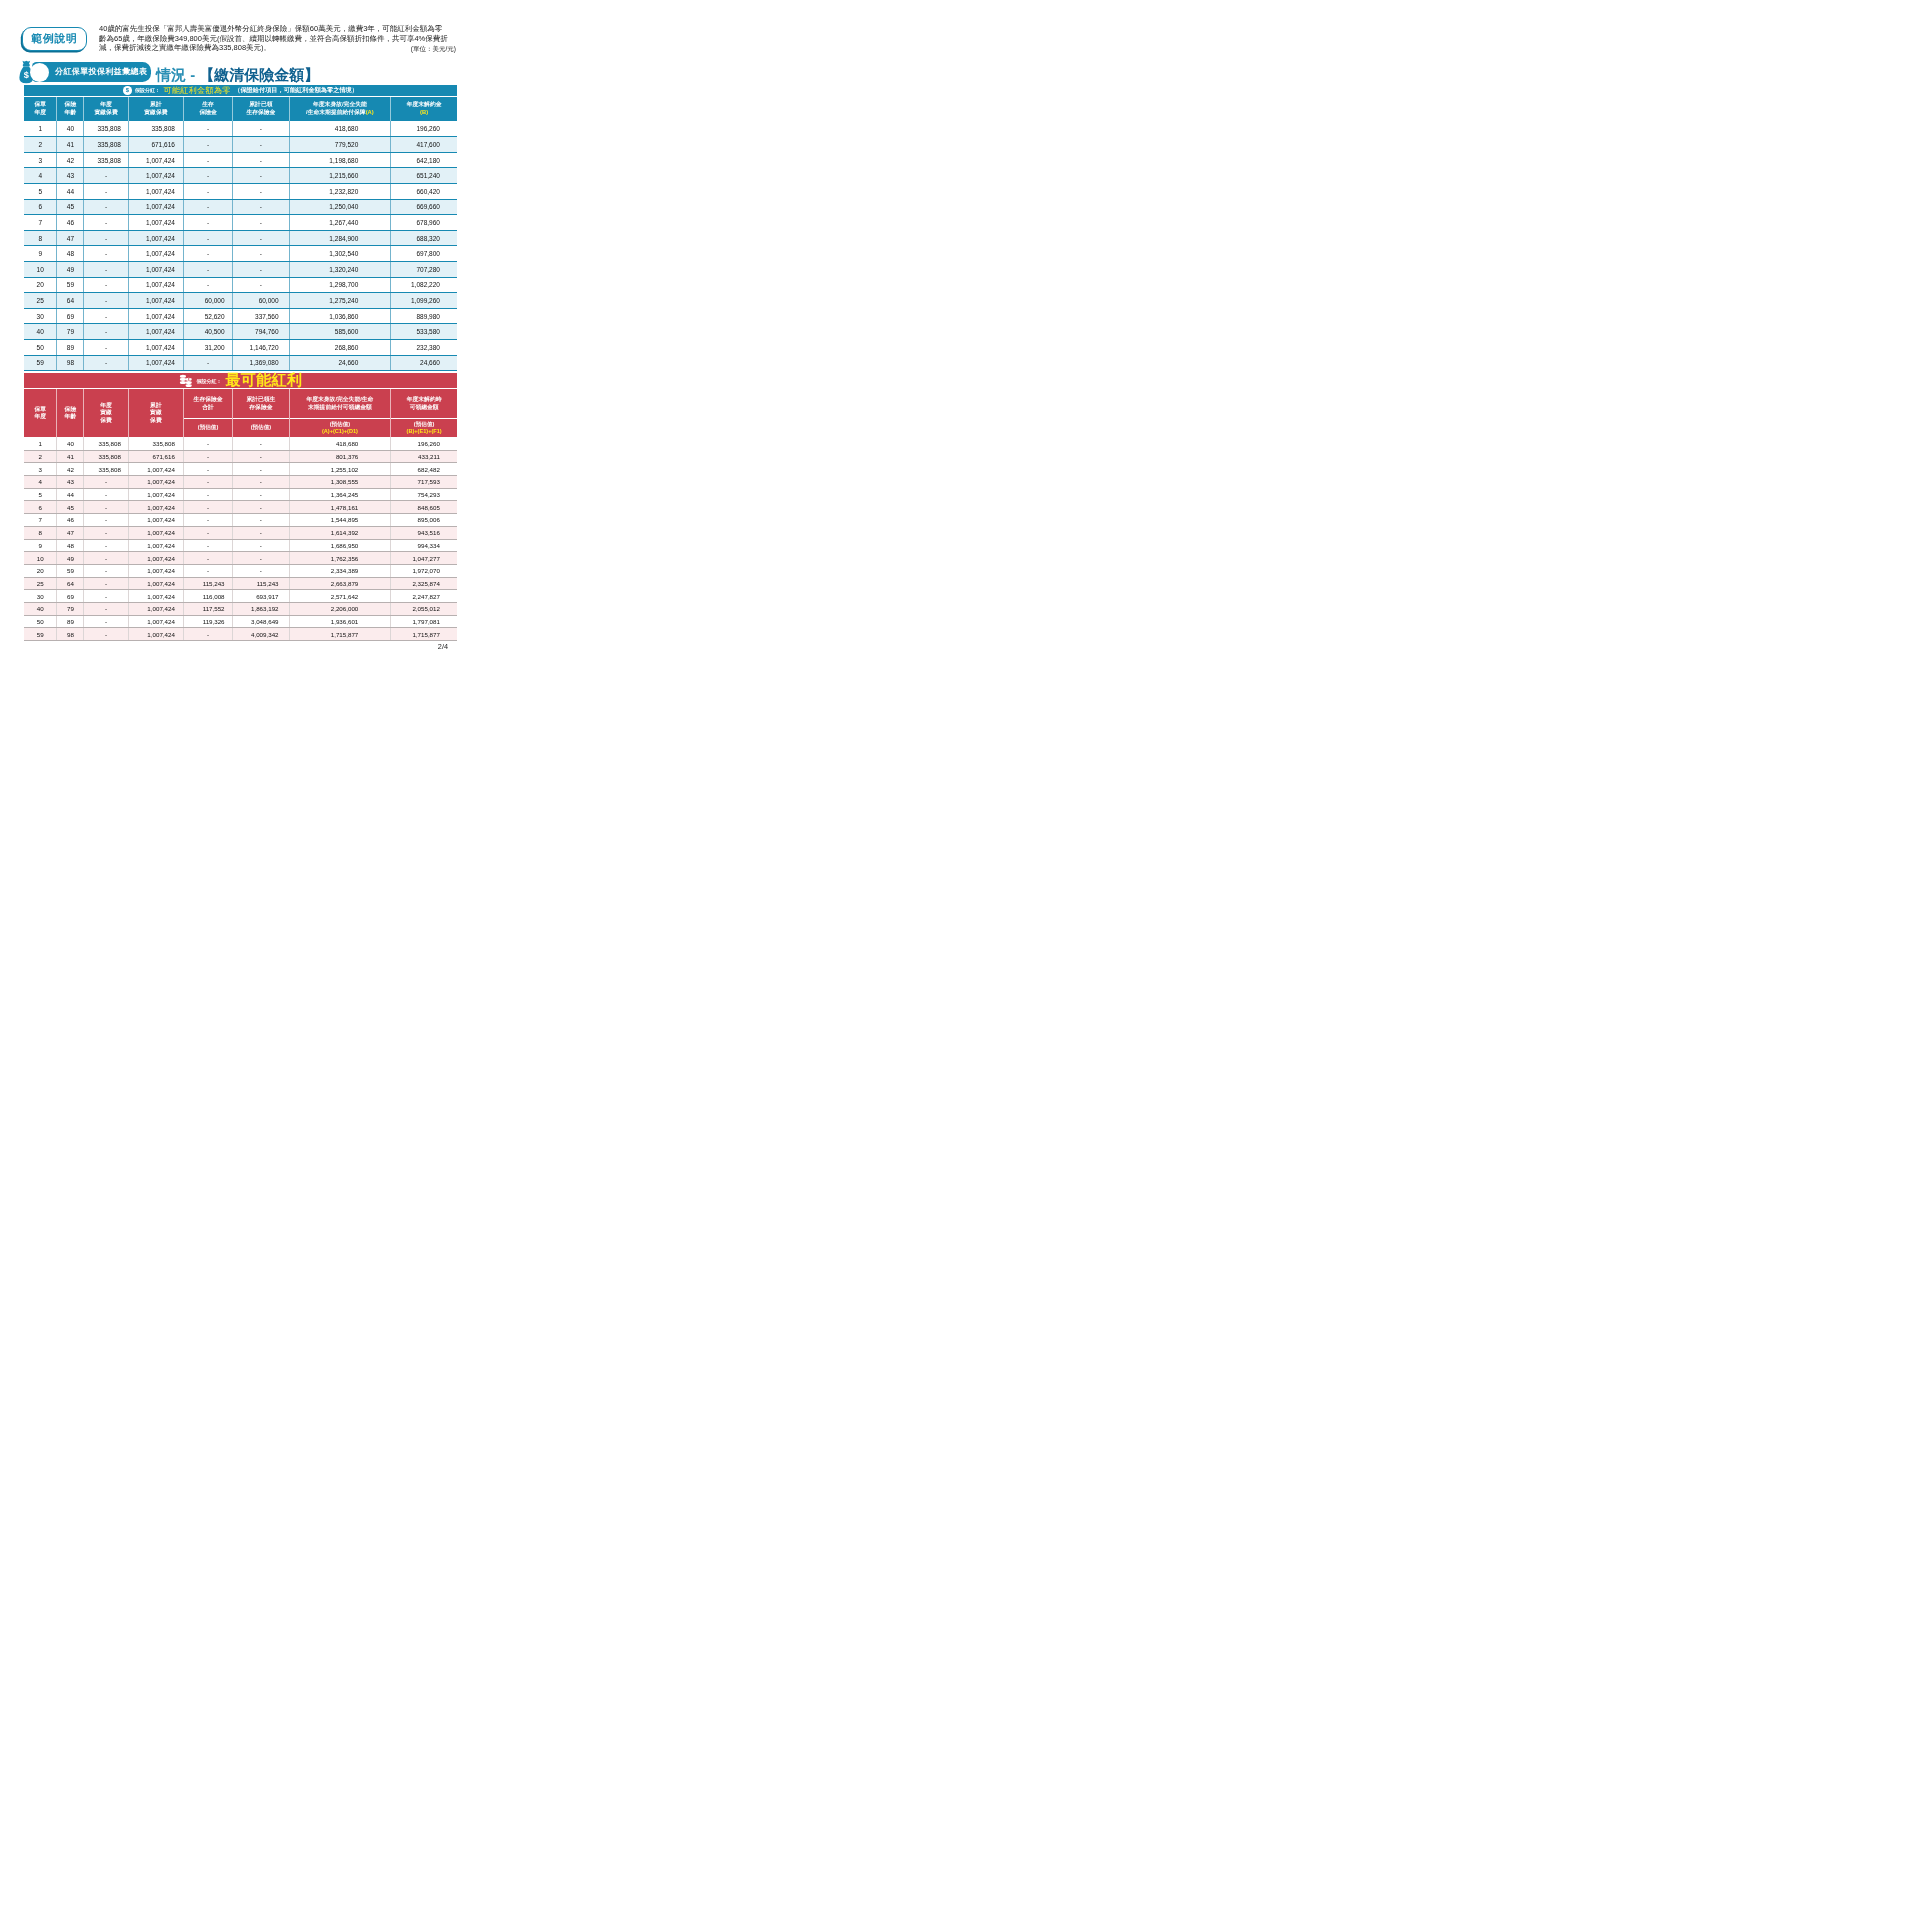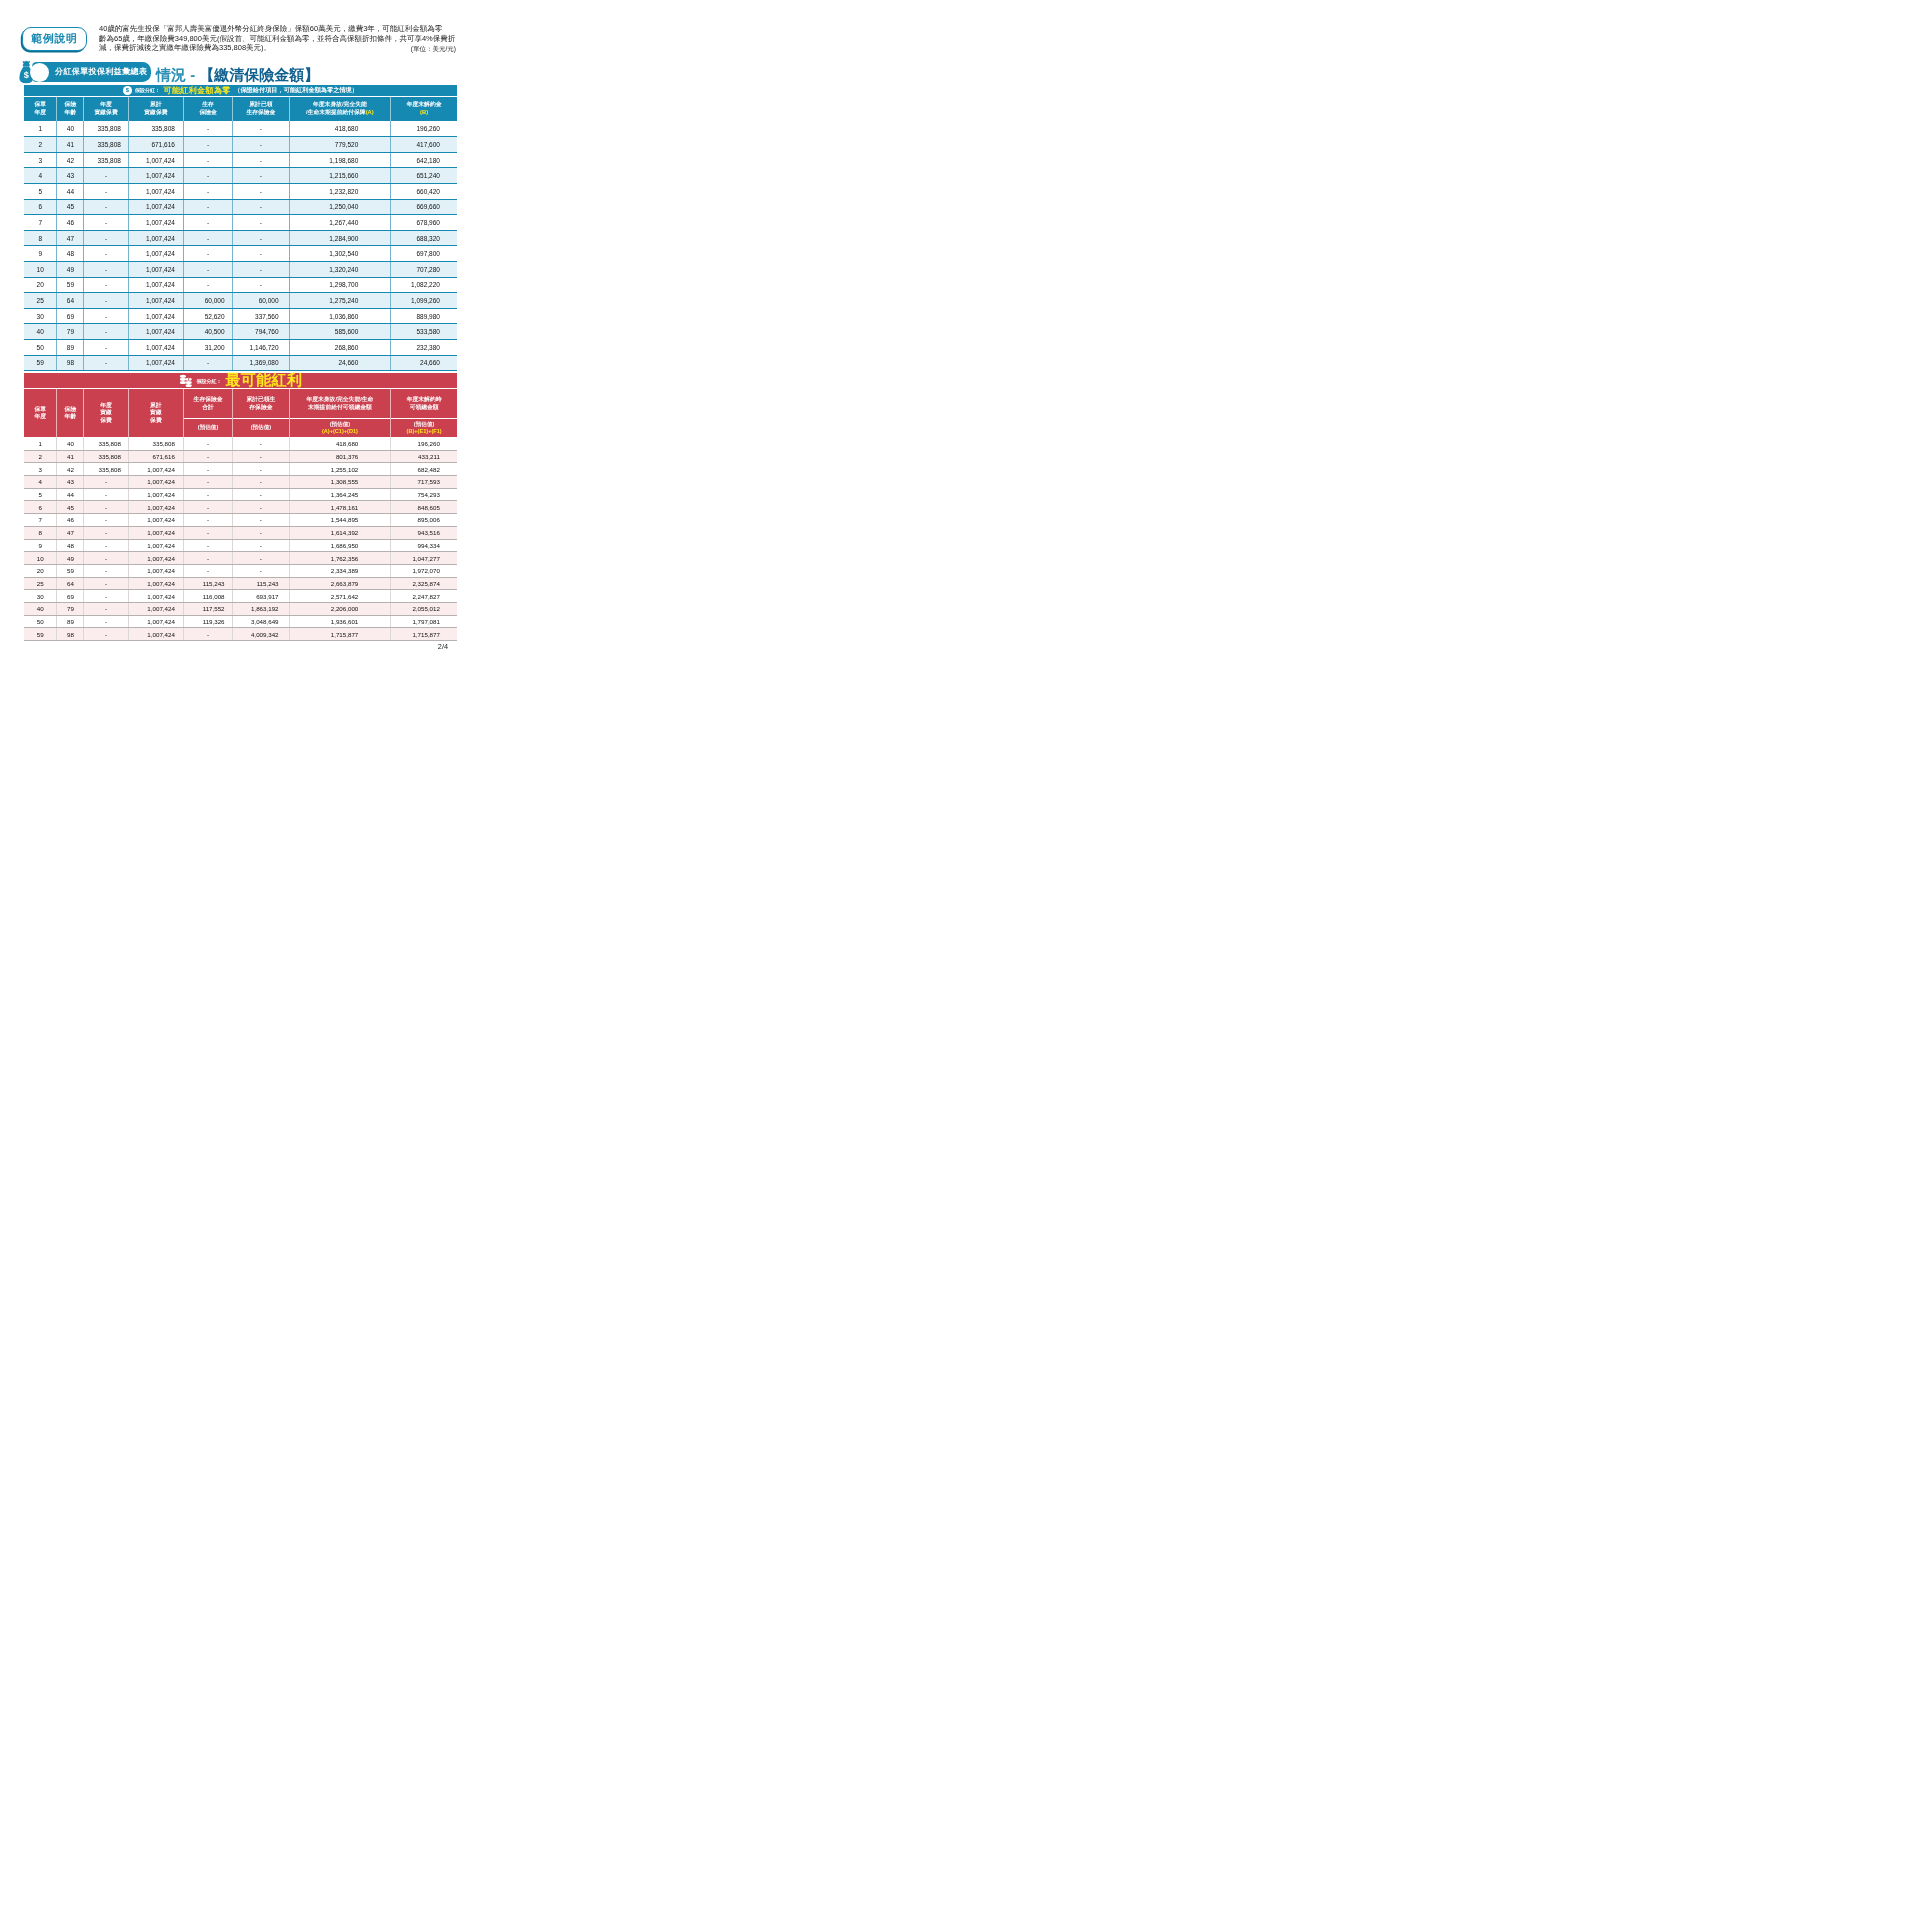--- a/index.html
+++ b/index.html
@@ -39,21 +39,21 @@
   .c3.num{padding-right:7px;} .c4.num{padding-right:8px;} .c5.num{padding-right:7.7px;}
   .c6.num{padding-right:10px;} .c7.num{padding-right:32px;} .c8.num{padding-right:17px;}
 
   
   .t1 { top:85px; }
   .t1-banner { height:11.6px; background:#1689b2; border-bottom:1.2px solid #fff;
                display:flex; align-items:center; justify-content:center; gap:3.5px; }
   .coin-badge { width:8.5px; height:8.5px; border-radius:50%; background:#fff; color:#1689b2;
                 font-weight:bold; font-size:5.8px; display:flex; align-items:center; justify-content:center; }
   .assume-label { color:#fff; font-weight:bold; font-size:5px; }
-  .t1-hl { color:#ffe81a; font-weight:bold; font-size:8px; letter-spacing:0.4px; }
+  .t1-hl { color:#ffe81a; font-weight:normal; font-size:8px; letter-spacing:0.4px; }
   .t1-note { color:#fff; font-weight:bold; font-size:6.2px; }
   .t1-header { height:24px; background:#1689b2; }
   .t1-header .th { display:flex; flex-direction:column; align-items:center; justify-content:center;
                    color:#fff; font-size:5.8px; font-weight:bold; line-height:7.3px; text-align:center;
                    border-left:0.4px solid rgba(255,255,255,.55); }
   .t1-header .th:first-child { border-left:none; }
   .mark { color:#ffe81a; }
   .t1-body { border-bottom:1.2px solid #1689b2; }
   .t1-body .row { height:15.6px; border-top:0.8px solid #1689b2; }
   .t1-body .row:first-child { border-top:none; }
@@ -88,21 +88,21 @@
 <body>
 
 <div class="page">
 
   <div class="intro">
     <div class="badge">
       <span>範例說明</span>
     </div>
     <div class="intro-text">
       <div>40歲的富先生投保「富邦人壽美富優退外幣分紅終身保險」保額60萬美元，繳費3年，可能紅利金額為零</div>
-      <div>齡為65歲，年繳保險費349,800美元(假設首、可能紅利金額為零，並符合高保額折扣條件，共可享4%保費折</div>
+      <div>齡為65歲，年繳保險費349,800美元(假設首、續期以轉帳繳費，並符合高保額折扣條件，共可享4%保費折</div>
       <div>減，保費折減後之實繳年繳保險費為335,808美元)。</div>
       <div class="unit-note">(單位：美元/元)</div>
     </div>
   </div>
 
   <svg class="bag-svg" viewBox="0 0 38 62">
     <path d="M12 10 L9 2 Q14 5 19 2 Q24 5 29 2 L26 10 Z" fill="#1689b2"></path>
     <rect x="10" y="10" width="18" height="7" rx="2" fill="#1689b2"></rect>
     <path d="M12 17 Q2 30 1 45 Q0 60 19 60 Q38 60 37 45 Q36 30 26 17 Z" fill="#1689b2"></path>
     <text x="19" y="47" text-anchor="middle" font-size="24" font-weight="bold" fill="#ffffff" font-family="Liberation Sans, sans-serif">$</text>

